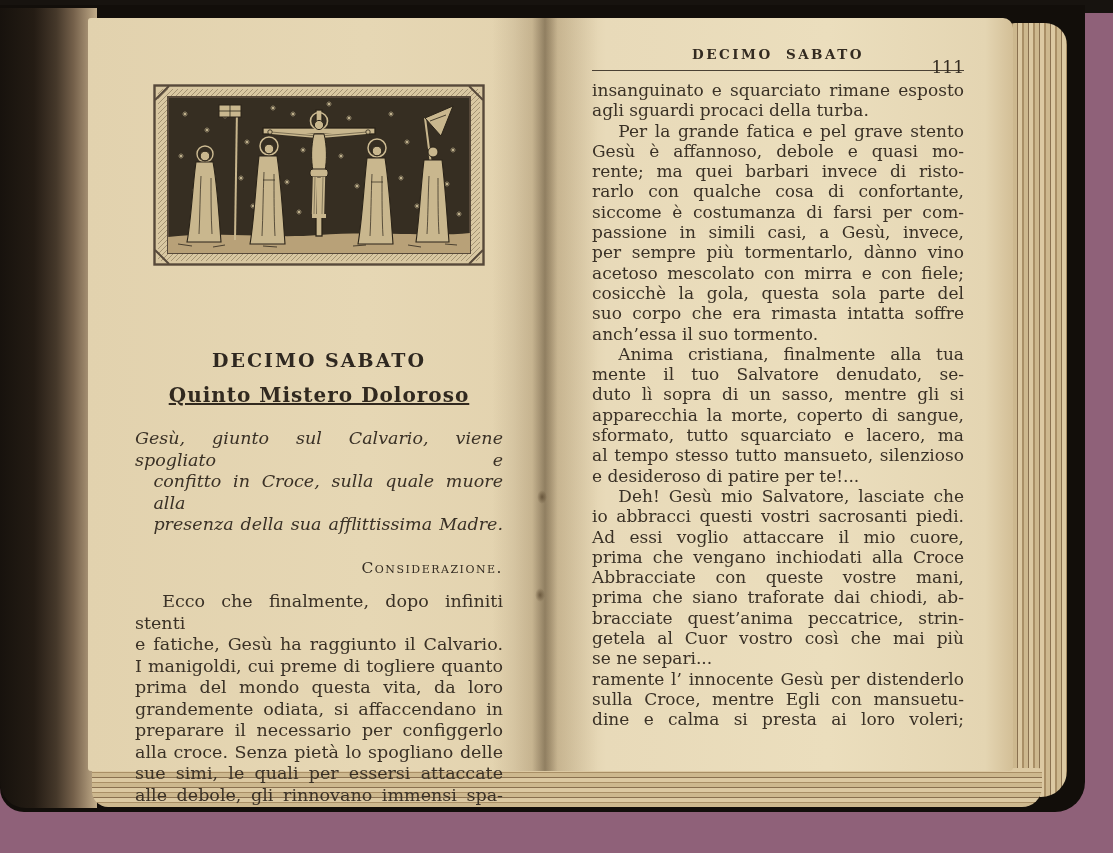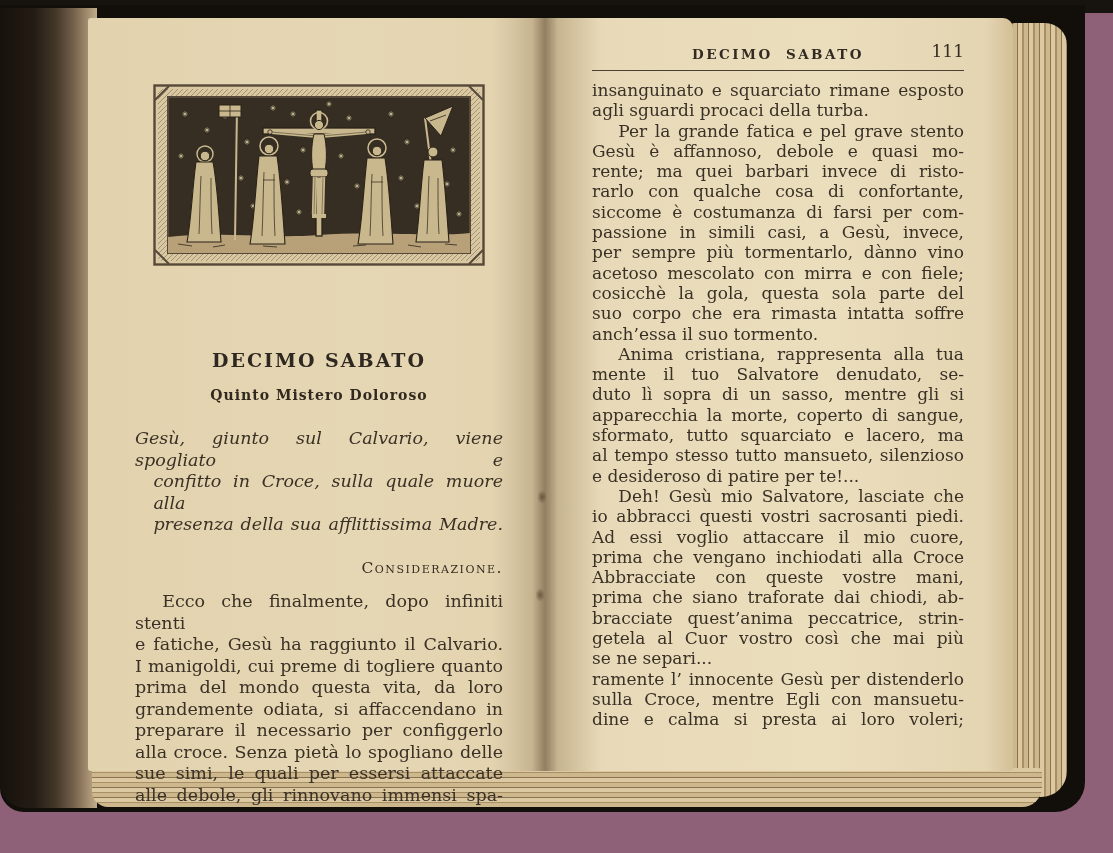--- a/index.html
+++ b/index.html
@@ -33,29 +33,29 @@
   .lp{left:47px;top:64px;width:368px;font-size:17.5px;line-height:21.5px;}
   .rp{left:504px;top:23px;width:372px;font-size:17px;line-height:20.3px;}
   .tline{text-align:justify;text-align-last:justify;white-space:normal;}
   .tline.lastline{text-align-last:left;}
   .tline.indent{text-indent:1.55em;}
   .tline.hang{padding-left:1.05em;}
   .para{margin:0;}
   
   .lp-engraving{display:block;margin:2px auto 0 auto;}
   .lp-title{margin-top:84px;text-align:center;font-weight:bold;font-size:19px;letter-spacing:2px;color:#2f2820;}
-  .lp-subtitle{margin-top:13px;text-align:center;font-weight:bold;font-size:14px;letter-spacing:1px;color:#31291f;}
+  .lp-subtitle{margin-top:13px;text-align:center;font-weight:bold;font-size:20px;letter-spacing:1px;color:#31291f;text-decoration:underline;}
   .lp-intro{margin-top:22px;font-style:italic;font-size:17.5px;line-height:21.5px;}
   .lp-section{margin-top:22px;text-align:right;font-variant:small-caps;font-size:15.5px;letter-spacing:1.5px;color:#352d23;}
   .lp-body{margin-top:12px;}
   
   .rp-header{position:relative;height:22px;}
   .rp-header-title{position:absolute;left:50%;transform:translateX(-50%);top:3px;
         font-weight:bold;font-size:13.5px;letter-spacing:2.5px;word-spacing:6px;color:#332b21;}
-  .rp-page-number{position:absolute;right:0;top:0;font-size:17px;color:#332b21;}
+  .rp-page-number{position:absolute;right:0;top:16px;font-size:17px;color:#332b21;}
   .rp-rule{height:0;border-top:1.6px solid #4a4134;margin-top:7px;margin-bottom:9px;}
   .eng-stroke{stroke:#2a2318;fill:#c9b78e;}
 </style>
 </head>
 <body>
 
 <div class="top-strip"></div>
 
 <div class="book">
   <div class="cover-left"></div>
@@ -211,21 +211,21 @@
             <div class="tline">rarlo con qualche cosa di confortante,</div>
             <div class="tline">siccome è costumanza di farsi per com-</div>
             <div class="tline">passione in simili casi, a Gesù, invece,</div>
             <div class="tline">per sempre più tormentarlo, dànno vino</div>
             <div class="tline">acetoso mescolato con mirra e con fiele;</div>
             <div class="tline">cosicchè la gola, questa sola parte del</div>
             <div class="tline">suo corpo che era rimasta intatta soffre</div>
             <div class="tline lastline">anch’essa il suo tormento.</div>
           </div>
           <div class="para">
-            <div class="tline indent">Anima cristiana, rappresenta alla tua</div>
+            <div class="tline indent">Anima cristiana, finalmente alla tua</div>
             <div class="tline">mente il tuo Salvatore denudato, se-</div>
             <div class="tline">duto lì sopra di un sasso, mentre gli si</div>
             <div class="tline">apparecchia la morte, coperto di sangue,</div>
             <div class="tline">sformato, tutto squarciato e lacero, ma</div>
             <div class="tline">al tempo stesso tutto mansueto, silenzioso</div>
             <div class="tline lastline">e desideroso di patire per te!...</div>
           </div>
           <div class="para">
             <div class="tline indent">Deh! Gesù mio Salvatore, lasciate che</div>
             <div class="tline">io abbracci questi vostri sacrosanti piedi.</div>

